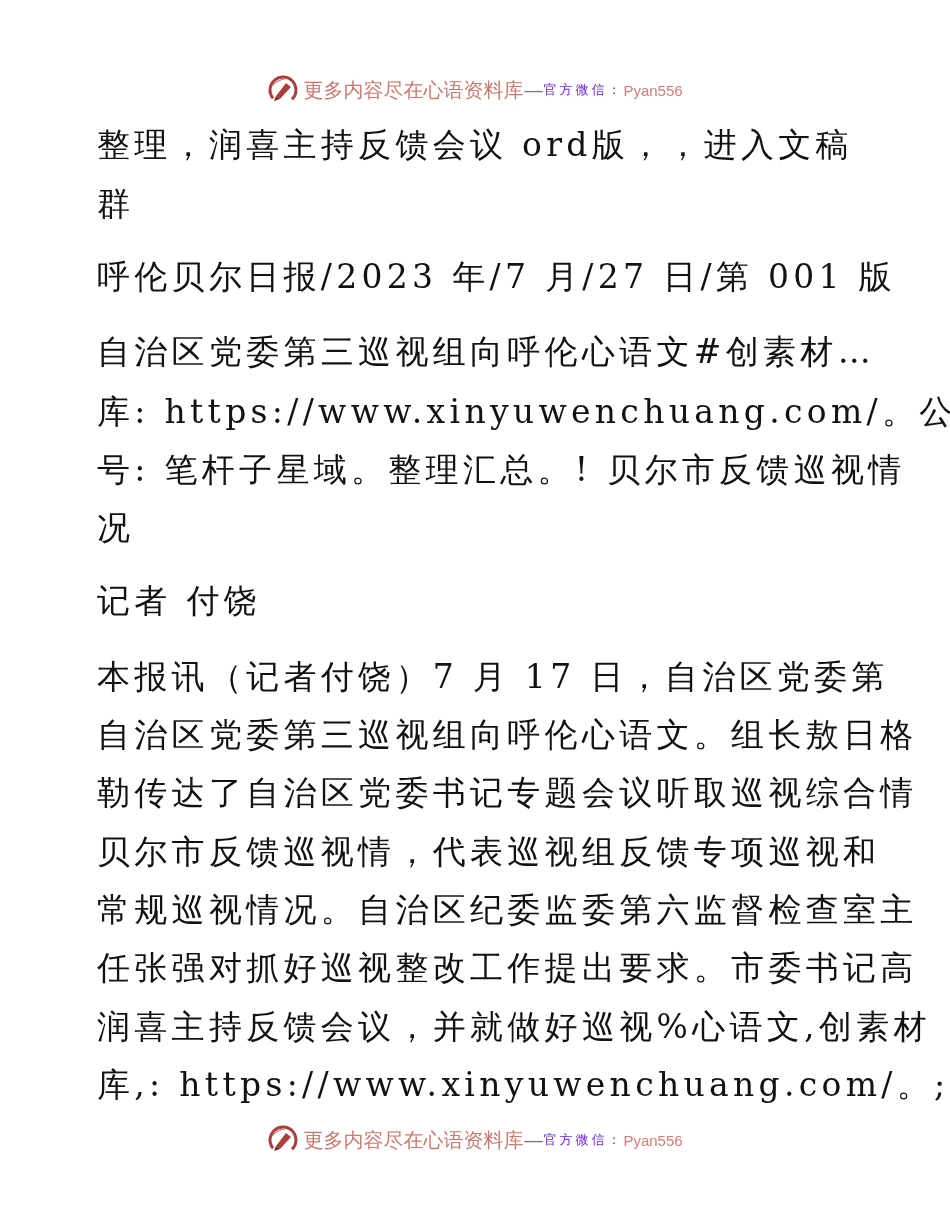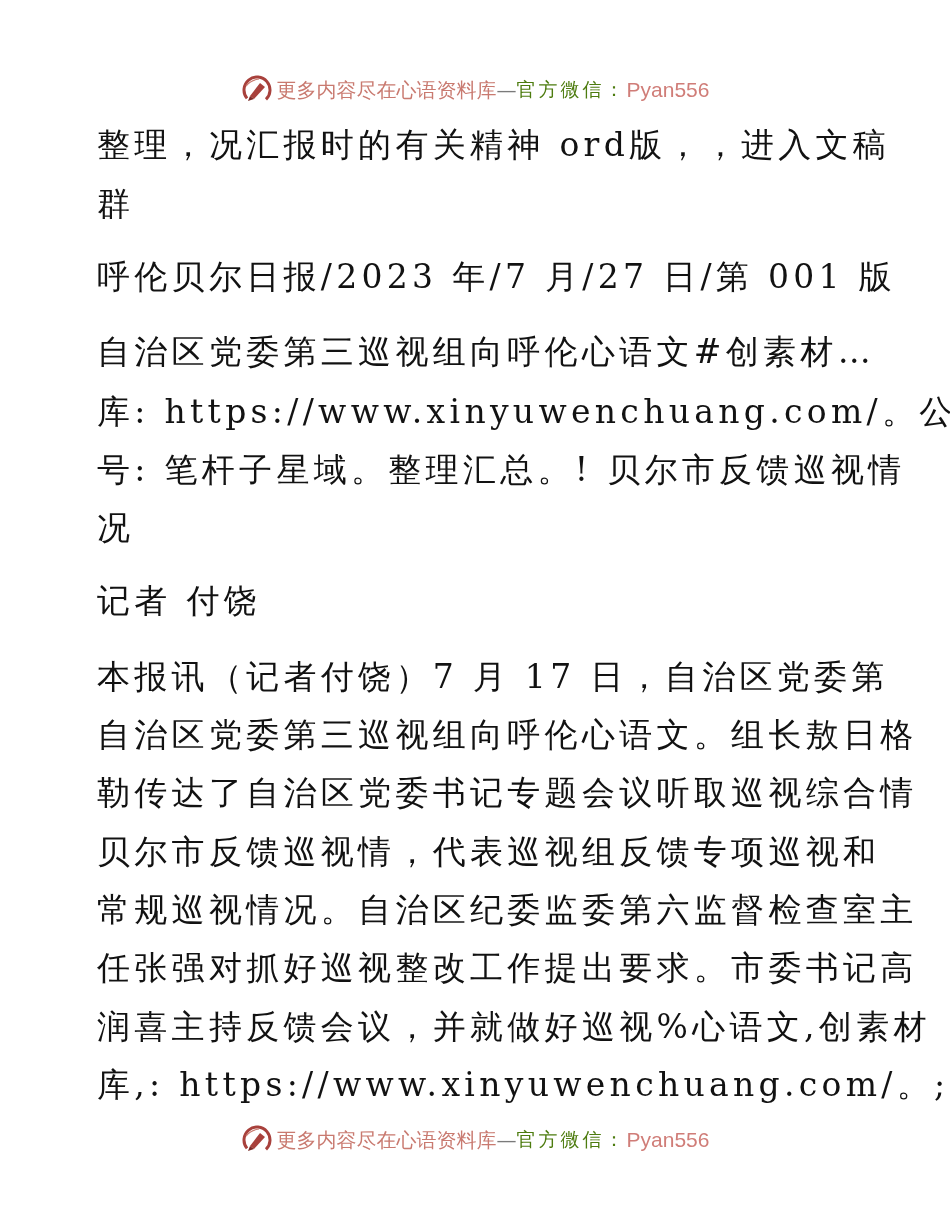--- a/index.html
+++ b/index.html
@@ -30,22 +30,22 @@
     .watermark.top { top: 70px; }
     .watermark.bottom { top: 1120px; }
     .wm-logo {
       width: 32px;
       height: 32px;
       margin-right: 4px;
       display: inline-block;
     }
     .wm-lead { color: #c97a70; }
     .wm-dash { color: #7a7a7a; }
-    .wm-official { color: #4d7c0f; letter-spacing: 3px; font-family: Liberation Sans, sans-serif; font-size: 19px; }
-    .wm-id { color: #d07d78; font-family: "Liberation Sans", sans-serif; font-size: 21px; }
+    .wm-official { color: #6d28d9; letter-spacing: 3px; font-family: Liberation Sans, sans-serif; font-size: 13px; }
+    .wm-id { color: #d07d78; font-family: "Liberation Sans", sans-serif; font-size: 15px; }
 
     .line {
       position: absolute;
       left: 97px;
       white-space: nowrap;
       font-size: 33px;
       line-height: 40px;
       height: 40px;
       letter-spacing: 4.3px;
       color: #121212;
@@ -62,21 +62,21 @@
     <path d="M5 12 Q10 6 18 5" fill="none" stroke="#c97a70" stroke-width="1.2"></path>
   </svg>
   <span class="wm-lead">更多内容尽在心语资料库</span>
   <span class="wm-dash">—</span>
   <span class="wm-official">官方微信：</span>
   <span class="wm-id">Pyan556</span>
 </div>
 
 <div>
 
-  <div class="line" style="top:125px;"> 整理，况汇报时的有关精神 ord版，，进入文稿</div>
+  <div class="line" style="top:125px;"> 整理，润喜主持反馈会议 ord版，，进入文稿</div>
   <div class="line" style="top:184px;">群</div>
 
   <div class="line" style="top:257px;"> 呼伦贝尔日报/2023 年/7 月/27 日/第 001 版</div>
 
   <div class="line" style="top:332px;text-align:right;"> 自治区党委第三巡视组向呼伦心语文#创素材…</div>
   <div class="line" style="top:392px;">库: https://www.xinyuwenchuang.com/。公众</div>
   <div class="line" style="top:450px;">号: 笔杆子星域。整理汇总。! 贝尔市反馈巡视情</div>
   <div class="line" style="top:508px;">况</div>
 
   <div class="line" style="top:581px;"> 记者   付饶</div>

